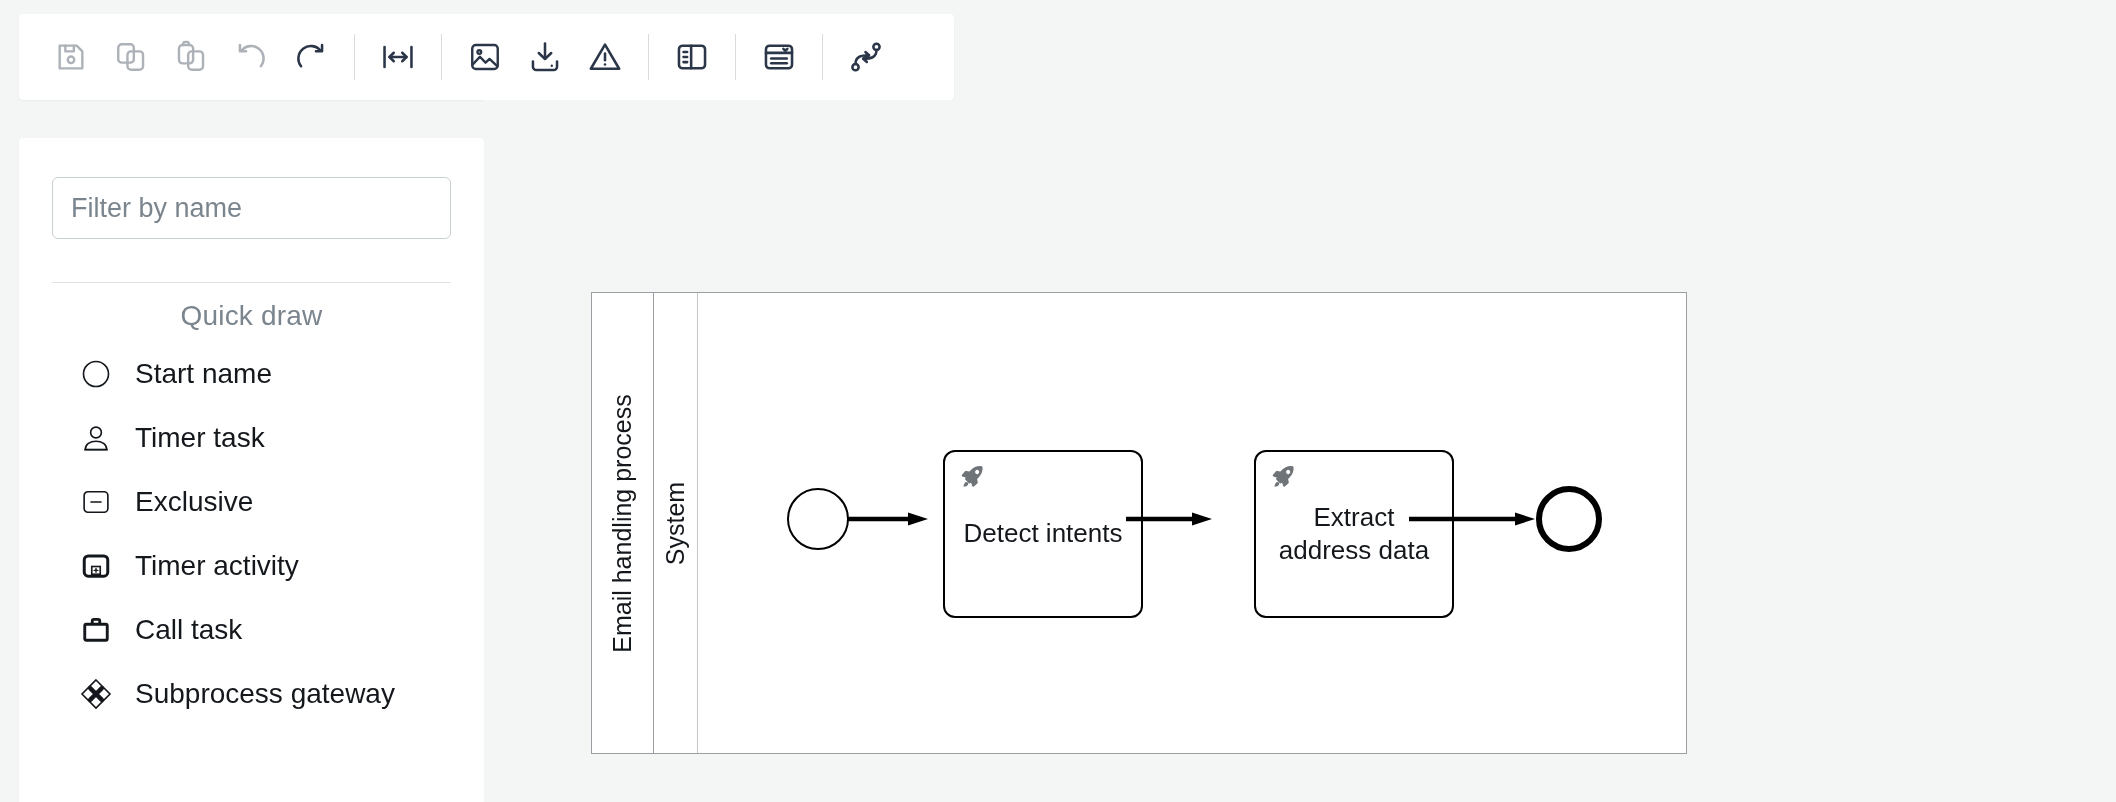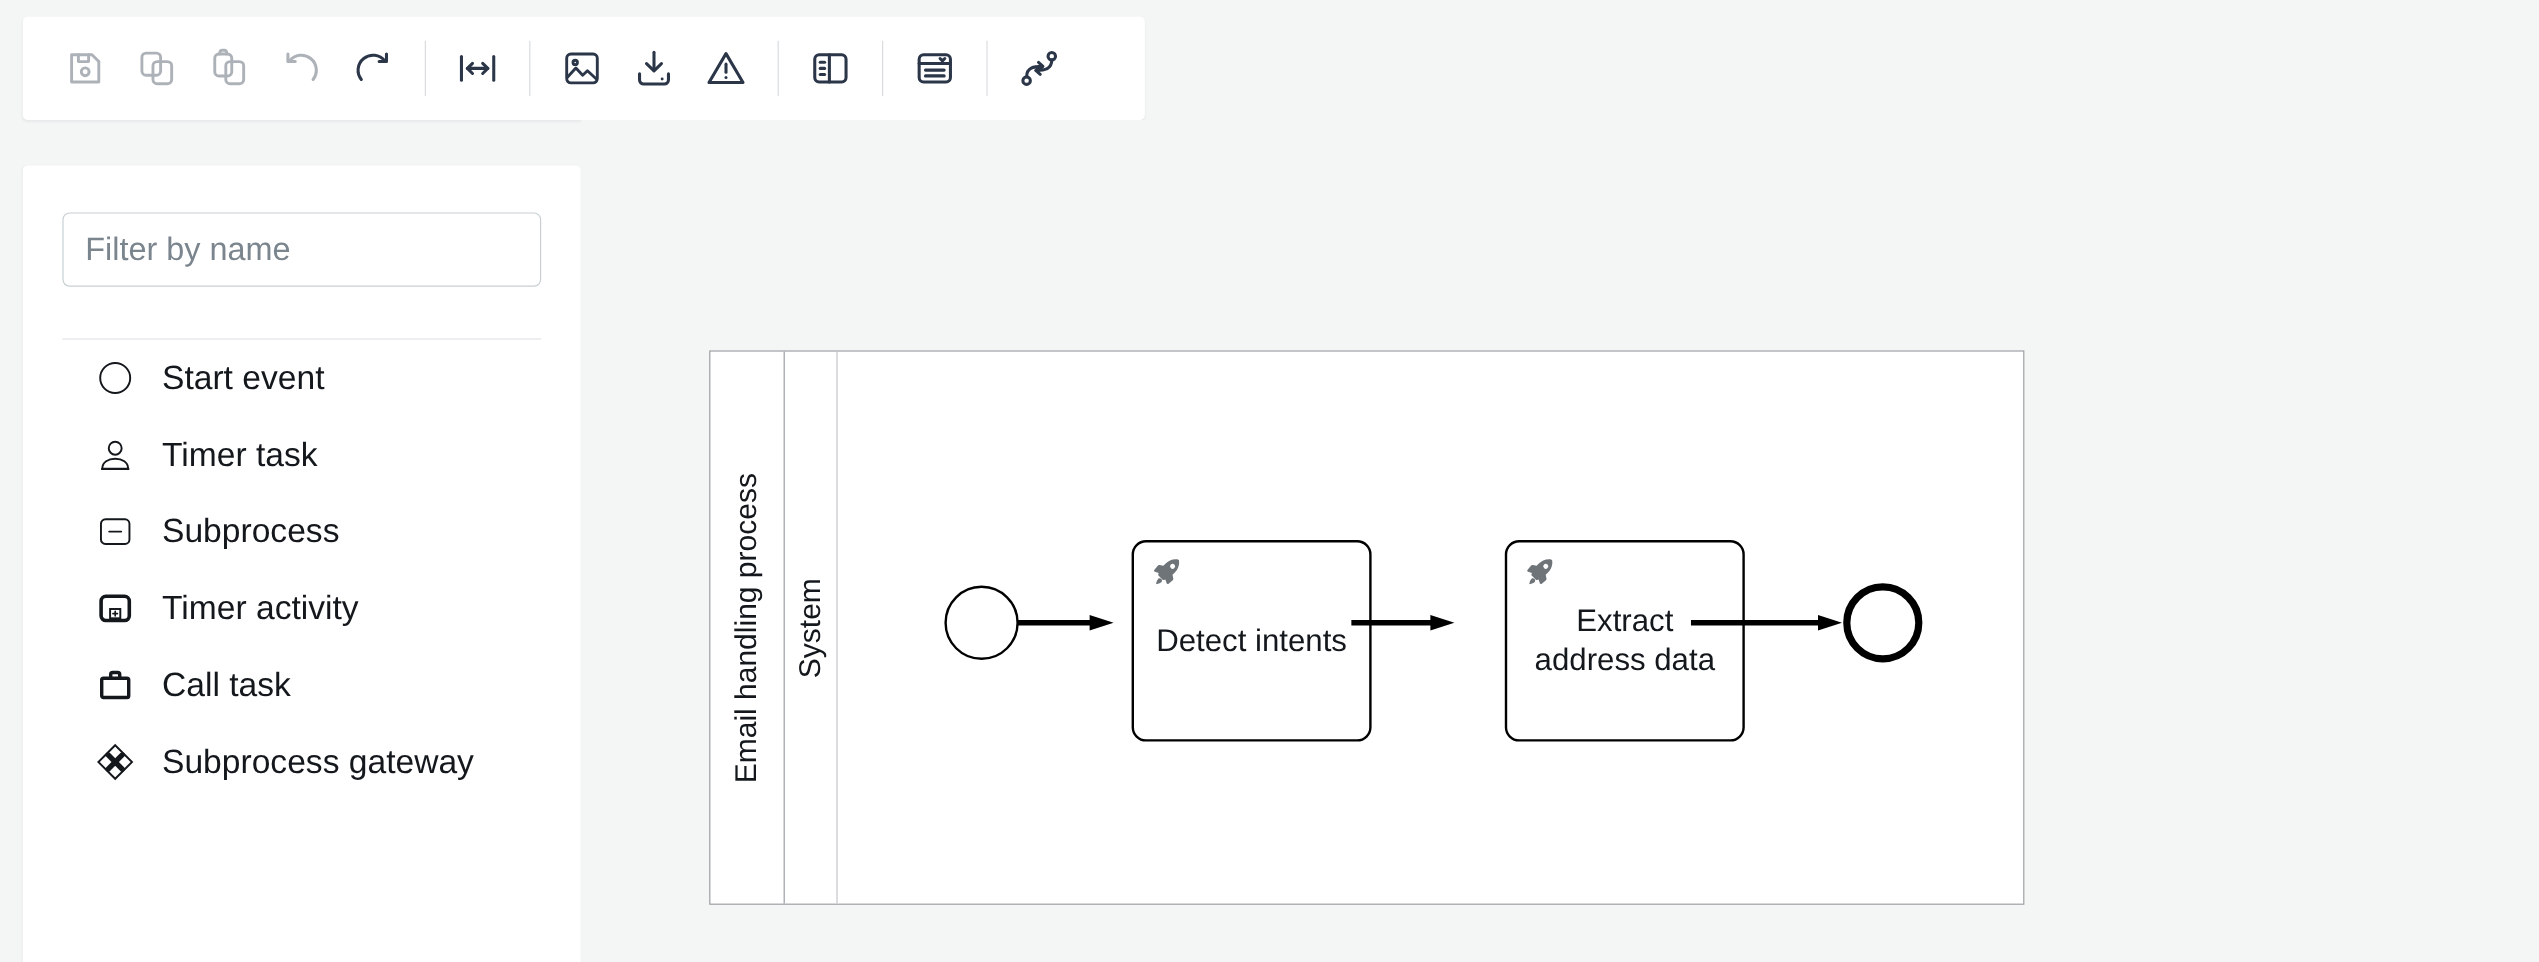--- a/index.html
+++ b/index.html
@@ -315,51 +315,52 @@
   </div>
 
   <div class="sidebar">
 
     <div class="filter-wrap">
       <input class="filter-input" type="text" placeholder="Filter by name" style="">
     </div>
 
     <div class="divider"></div>
 
+    <div class="quick-draw-title">Quick draw</div>
 
     <div class="palette-list">
 
       <div class="palette-item">
         <span class="palette-icon">
           <svg width="30" height="30" viewBox="0 0 24 24">
               <circle cx="12" cy="12" r="10" fill="none" stroke="#14181c" stroke-width="1.3"></circle>
             </svg>
         </span>
-        <span class="palette-label">Start event</span>
+        <span class="palette-label">Start name</span>
       </div>
 
       <div class="palette-item">
         <span class="palette-icon">
           <svg width="30" height="30" viewBox="0 0 24 24" fill="none" stroke="#14181c" stroke-width="1.3" stroke-linejoin="round">
             <circle cx="12" cy="7.6" r="4.3"></circle>
             <path d="M3.4 21.2c0-4.3 3.9-6.6 8.6-6.6s8.6 2.3 8.6 6.6z"></path>
             <path d="M2.6 21.4h18.8"></path>
           </svg>
         </span>
         <span class="palette-label">Timer task</span>
       </div>
 
       <div class="palette-item">
         <span class="palette-icon">
           <svg width="30" height="30" viewBox="0 0 24 24" fill="none" stroke="#14181c" stroke-width="1.3">
             <rect x="2.5" y="3.8" width="19" height="16.4" rx="3"></rect>
             <path d="M8 12h8" stroke-linecap="round"></path>
           </svg>
         </span>
-        <span class="palette-label">Subprocess</span>
+        <span class="palette-label">Exclusive</span>
       </div>
 
       <div class="palette-item">
         <span class="palette-icon">
           <svg width="30" height="30" viewBox="0 0 24 24" fill="none" stroke="#14181c" stroke-width="2.4">
             <rect x="2.6" y="3.9" width="18.8" height="16.2" rx="3.2"></rect>
             <rect x="8.6" y="12.4" width="6.8" height="6.2" stroke-width="1.3"></rect>
             <path d="M12 14v3M10.5 15.5h3" stroke-width="1.1" stroke-linecap="round"></path>
           </svg>
         </span>

